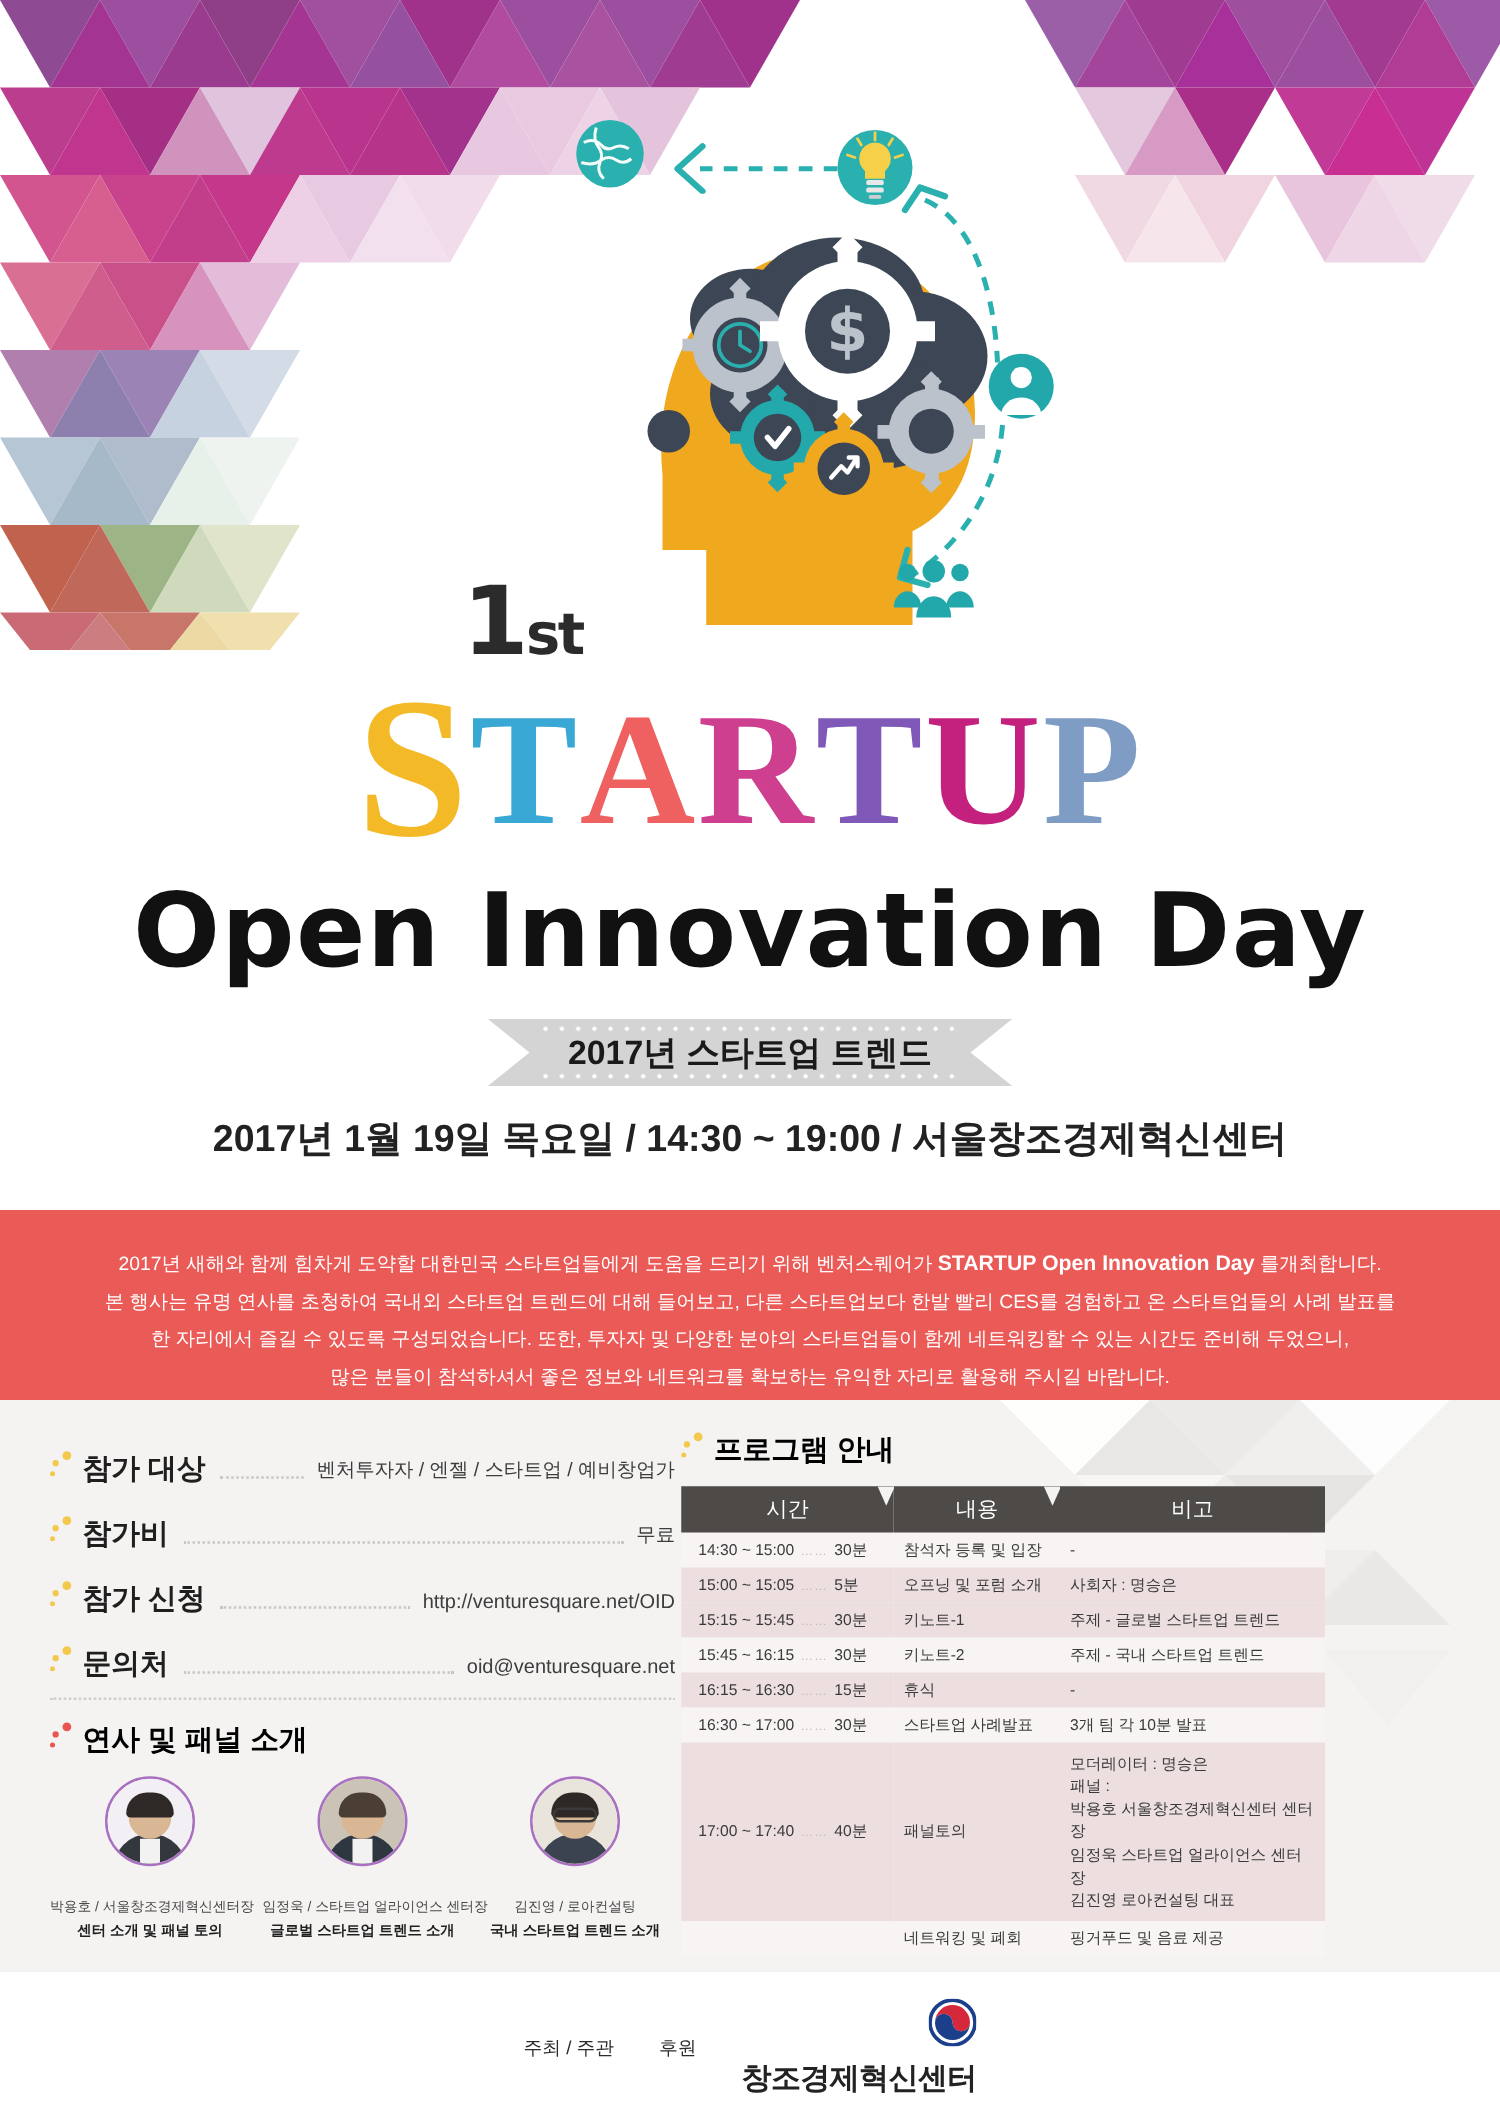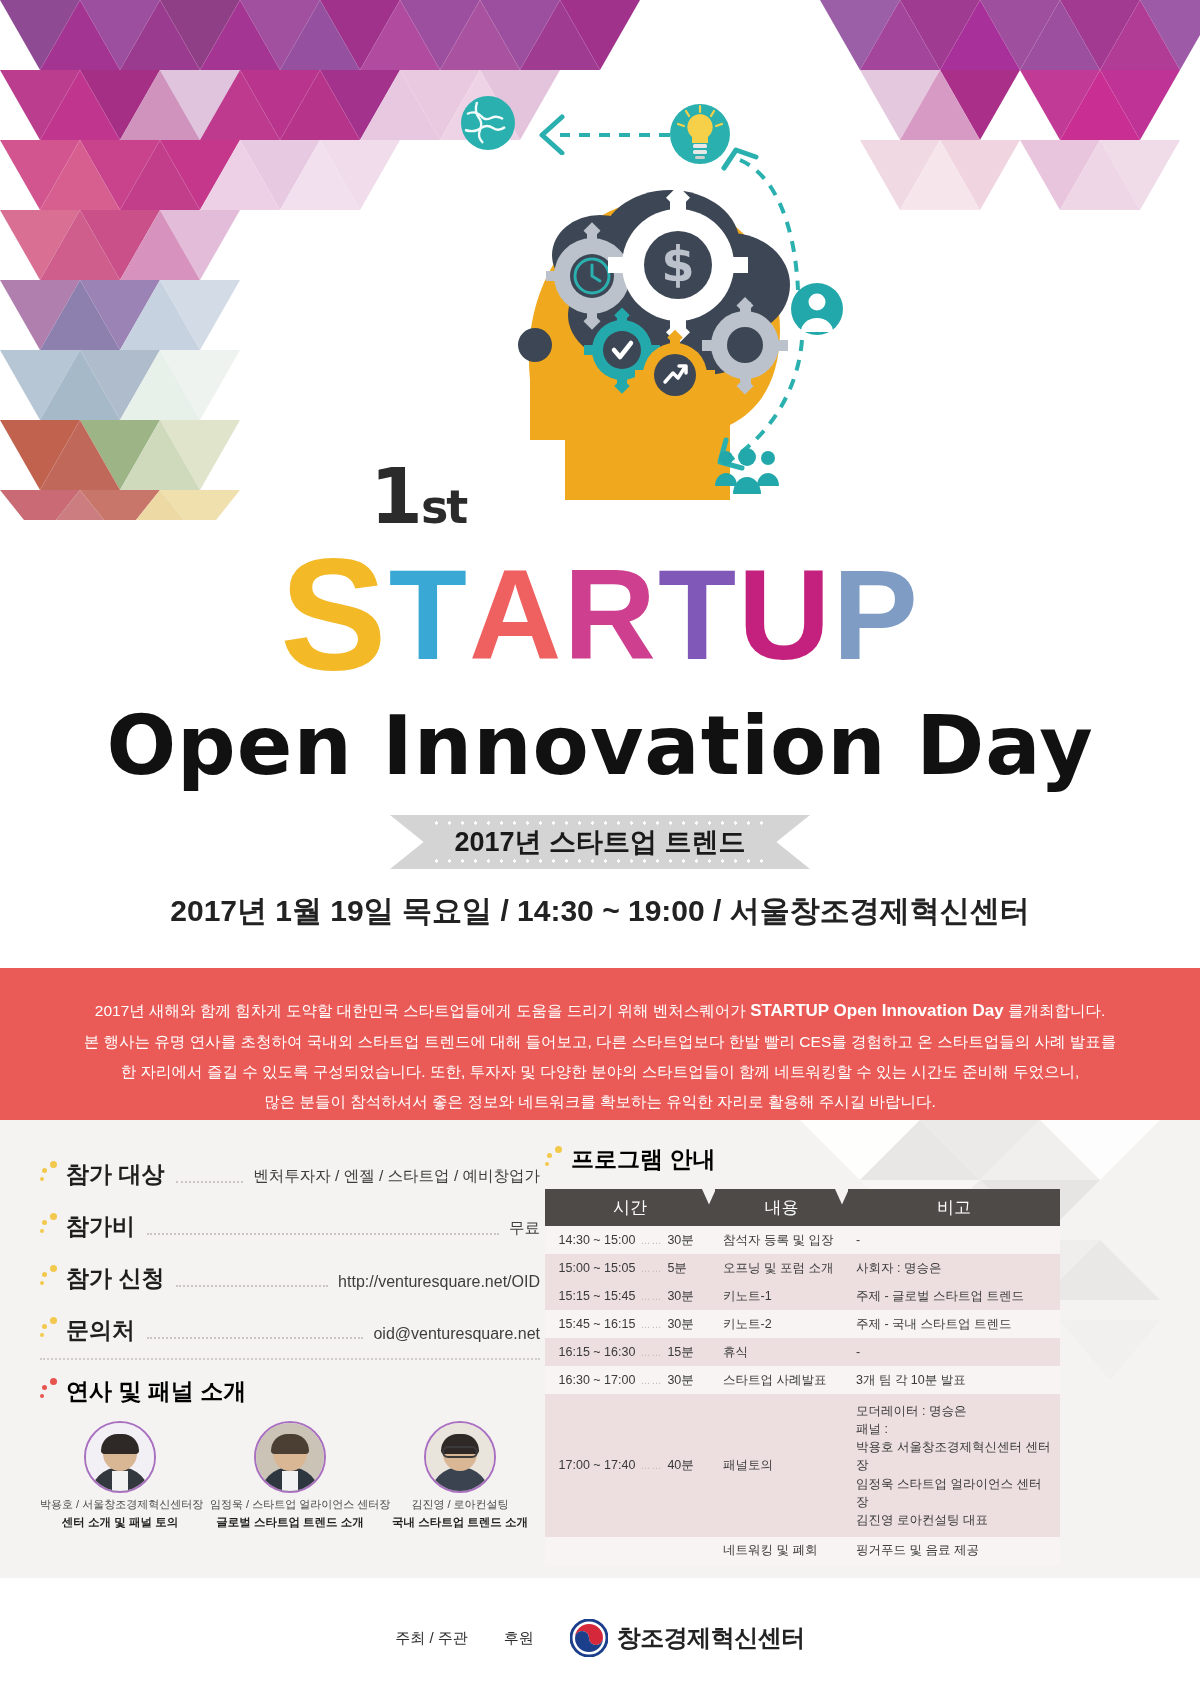--- a/index.html
+++ b/index.html
@@ -18,21 +18,21 @@
   .title-wrap { position:absolute; left:0; top:440px; width:1200px; text-align:center; }
   .first-line { position:relative; height:110px; }
   .ord {
     position:absolute; left:370px; top:12px;
     font-family:"DejaVu Sans", sans-serif; font-weight:bold;
     font-size:76px; color:#2b2b2b; letter-spacing:-2px;
   }
   .ord .sup { font-size:46px; }
 
   .startup {
-    font-family:Liberation Sans, sans-serif; font-weight:bold;
+    font-family:Liberation Serif, serif; font-weight:bold;
     font-size:128px; letter-spacing:2px; line-height:1.0;
     margin-top:-16px;
   }
   .startup span { display:inline-block; }
   .oid {
     font-family:"DejaVu Sans", sans-serif; font-weight:bold;
     font-size:82px; color:#111; letter-spacing:1px; margin-top:4px;
   }
 
   
@@ -102,21 +102,21 @@
   .av-head { position:absolute; left:50%; top:20%; transform:translateX(-50%);
              width:34px; height:34px; border-radius:50%; background:#d9b694; }
   .av-hair { position:absolute; left:50%; top:16%; transform:translateX(-50%);
              width:38px; height:20px; border-radius:19px 19px 4px 4px; background:#2e2926; }
   .av-body { position:absolute; left:50%; bottom:-6px; transform:translateX(-50%);
              width:60px; height:30px; border-radius:30px 30px 0 0; background:#33383f; }
   .av-shirt { position:absolute; left:50%; bottom:-6px; transform:translateX(-50%);
              width:16px; height:26px; background:#f2f2f2; }
   .av-glass { position:absolute; left:50%; top:34%; transform:translateX(-50%);
              width:36px; height:12px; border:2px solid #3a3a3a; border-radius:6px; background:transparent; }
-  .sp-name { font-size:11px; color:#4a4a4a; margin-top:4px; line-height:1.35; white-space:nowrap; }
+  .sp-name { font-size:11px; color:#4a4a4a; margin-top:26px; line-height:1.35; white-space:nowrap; }
   .sp-topic { font-size:11.5px; color:#1f1f1f; font-weight:bold; margin-top:3px; white-space:nowrap; }
 
   
   .right-col { position:absolute; left:545px; top:24px; width:615px; }
   .prog-title { font-size:23px; font-weight:bold; position:relative; padding-left:26px; }
 
   table.prog { border-collapse:collapse; width:515px; margin-top:14px; font-size:12.5px; }
   table.prog th {
     background:#4d4a48; color:#fff; font-weight:normal; font-size:17px;
     padding:7px 4px; text-align:center; position:relative;
@@ -139,21 +139,21 @@
   
   .footer {
     position:absolute; left:0; top:1578px; width:1200px; height:120px;
     background:#fff; display:flex; align-items:center; justify-content:center; gap:36px;
   }
   .foot-lbl { font-size:15px; color:#2b2b2b; }
   .vs-logo { display:flex; align-items:center; gap:9px; }
   .vs-mark { width:34px; height:38px; position:relative; }
   .vs-text { font-size:26px; font-weight:bold; letter-spacing:1px; color:#1b1b1b; }
   .vs-text .light { font-weight:normal; }
-  .ccei { display:flex; align-items:center; gap:9px; }
+  .ccei { display:flex; align-items:flex-end; gap:9px;flex-direction:column; }
   .ccei-mark { width:38px; height:38px; position:relative; }
   .ccei-text { font-size:24px; font-weight:bold; color:#222; letter-spacing:-0.5px; }
 </style>
 </head>
 <body>
 
 <div class="hero">
 
   <svg class="mosaic" width="640" height="540">
     <g>

